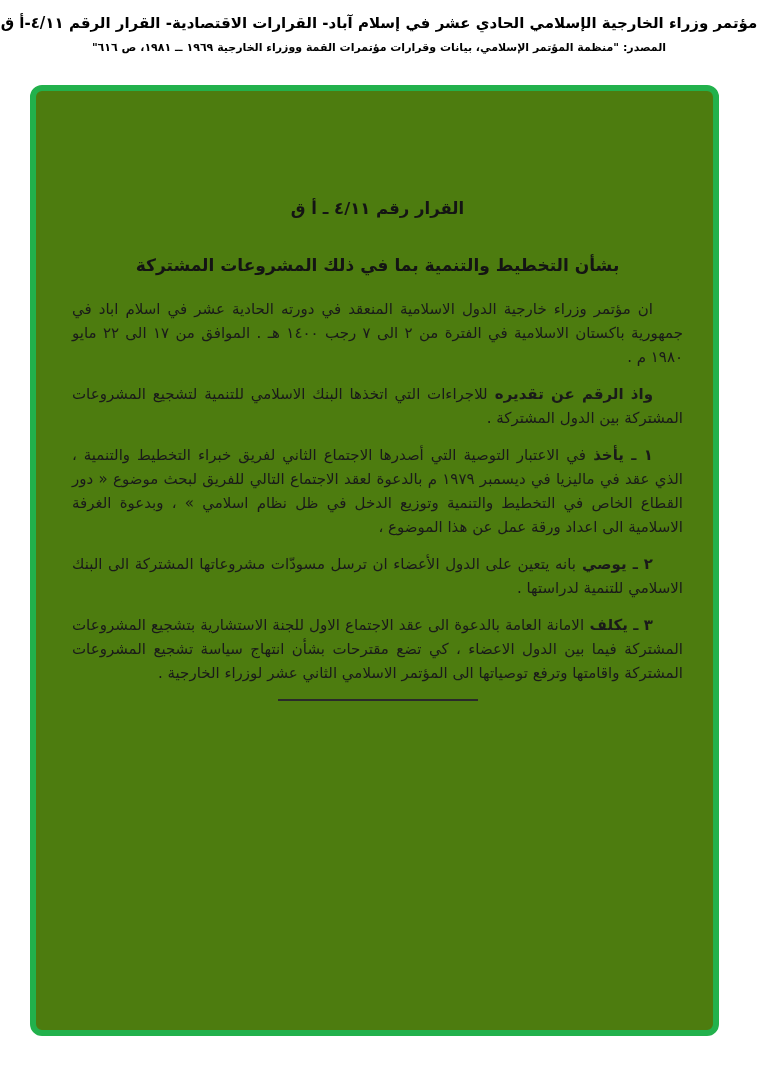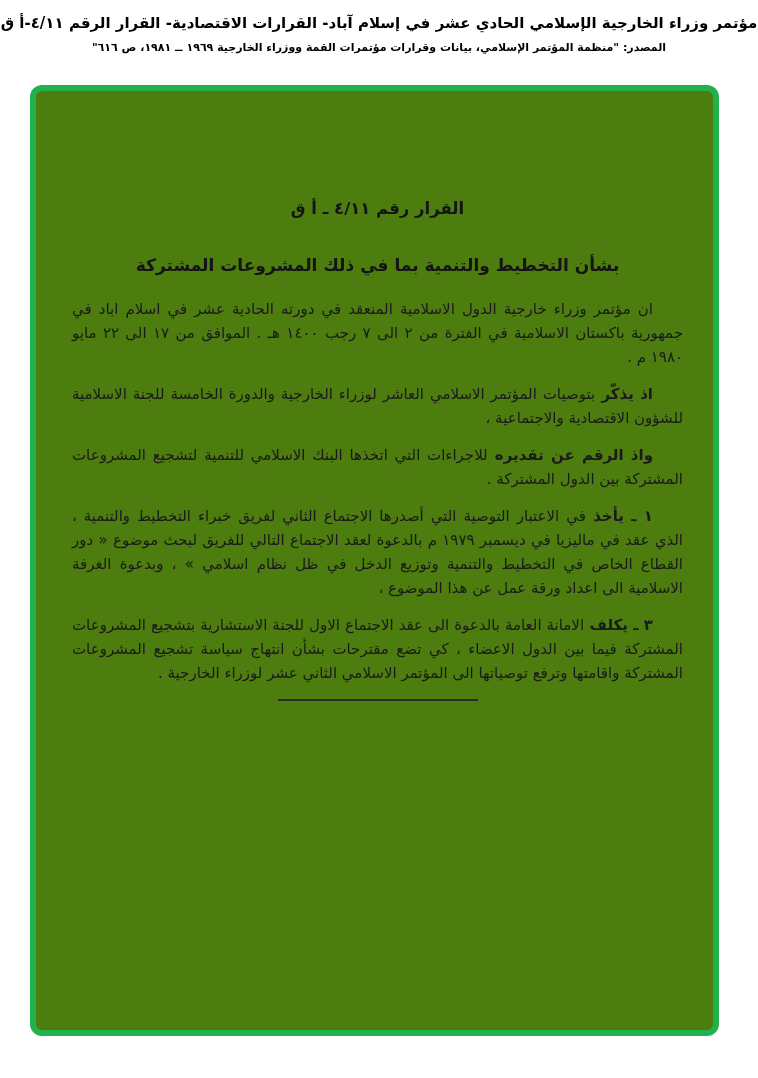--- a/index.html
+++ b/index.html
@@ -85,20 +85,20 @@
   <div class="hline1">مؤتمر وزراء الخارجية الإسلامي الحادي عشر في إسلام آباد- القرارات الاقتصادية- القرار الرقم ٤/١١-أ ق</div>
   <div class="hline2">المصدر: "منظمة المؤتمر الإسلامي، بيانات وقرارات مؤتمرات القمة ووزراء الخارجية ١٩٦٩ ــ ١٩٨١، ص ٦١٦"</div>
 </header>
 
 <div class="green-frame">
   <div class="doc">
     <h1>القرار رقم ٤/١١ ـ أ ق</h1>
     <h2>بشأن التخطيط والتنمية بما في ذلك المشروعات المشتركة</h2>
     <div class="body-text" id="paragraphs">
         <p><span>ان مؤتمر وزراء خارجية الدول الاسلامية المنعقد في دورته الحادية عشر في اسلام اباد في جمهورية باكستان الاسلامية في الفترة من ٢ الى ٧ رجب ١٤٠٠ هـ . الموافق من ١٧ الى ٢٢ مايو ١٩٨٠ م .</span></p>
-        <p><span class="lead">اذ يذكّر </span><span>بتوصيات المؤتمر الاسلامي العاشر لوزراء الخارجية والدورة الخامسة للجنة الاسلامية للشؤون الاقتصادية والاجتماعية ،</span></p>
         <p><span class="lead">واذ الرقم عن تقديره </span><span>للاجراءات التي اتخذها البنك الاسلامي للتنمية لتشجيع المشروعات المشتركة بين الدول المشتركة .</span></p>
         <p><span class="lead">١ ـ يأخذ </span><span>في الاعتبار التوصية التي أصدرها الاجتماع الثاني لفريق خبراء التخطيط والتنمية ، الذي عقد في ماليزيا في ديسمبر ١٩٧٩ م بالدعوة لعقد الاجتماع التالي للفريق لبحث موضوع « دور القطاع الخاص في التخطيط والتنمية وتوزيع الدخل في ظل نظام اسلامي » ، وبدعوة الغرفة الاسلامية الى اعداد ورقة عمل عن هذا الموضوع ،</span></p>
+        <p><span class="lead">٢ ـ يوصي </span><span>بانه يتعين على الدول الأعضاء ان ترسل مسودّات مشروعاتها المشتركة الى البنك الاسلامي للتنمية لدراستها .</span></p>
         <p><span class="lead">٣ ـ يكلف </span><span>الامانة العامة بالدعوة الى عقد الاجتماع الاول للجنة الاستشارية بتشجيع المشروعات المشتركة فيما بين الدول الاعضاء ، كي تضع مقترحات بشأن انتهاج سياسة تشجيع المشروعات المشتركة واقامتها وترفع توصياتها الى المؤتمر الاسلامي الثاني عشر لوزراء الخارجية .</span></p>
       </div>
     <div class="divider"></div>
   </div>
 </div>
 
 </body></html>

